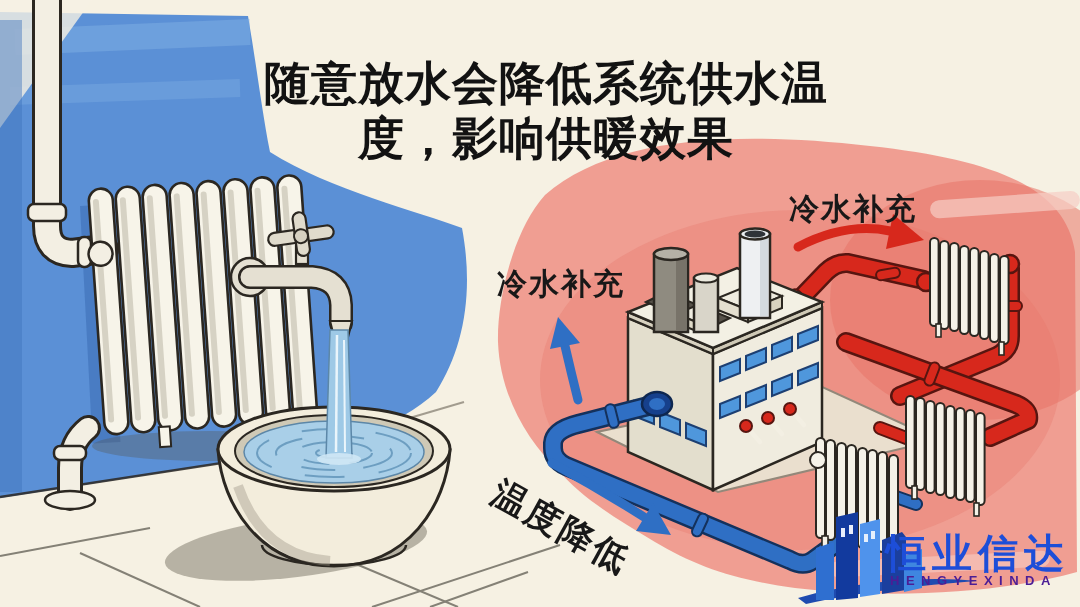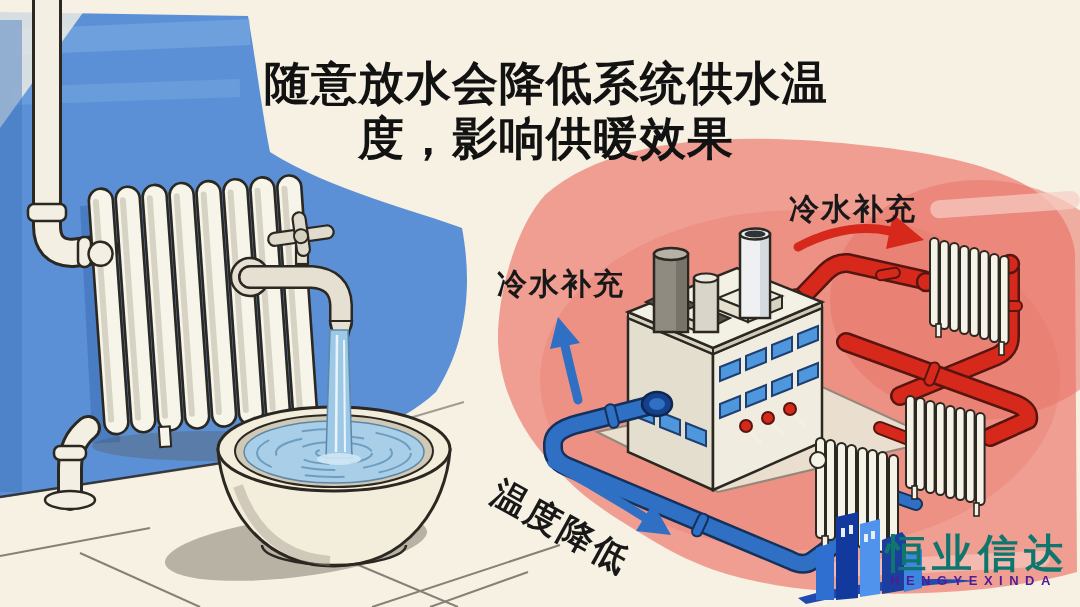--- a/index.html
+++ b/index.html
@@ -8,21 +8,21 @@
   .stage svg{position:absolute;left:0;top:0;z-index:1;}
   .txt{position:absolute;z-index:5;color:#141414;white-space:nowrap;}
   .title{left:212px;top:56px;width:668px;text-align:center;
          font-family:"Liberation Serif",serif;font-weight:900;color:#121212;
          font-size:46px;line-height:1.2;letter-spacing:1px;z-index:5;position:absolute;}
   .lbl{font-weight:700;color:#181818;}
   .lbl-cold{left:497px;top:264px;font-size:30px;letter-spacing:2px;}
   .lbl-heat{left:789px;top:189px;font-size:30px;letter-spacing:2px;}
   .lbl-temp{left:506px;top:470px;font-size:35px;letter-spacing:3px;
             transform:rotate(29deg);transform-origin:left top;}
-  .logo-cn{left:886px;top:526px;font-size:40px;font-weight:900;letter-spacing:6px;color:#0f766e;}
+  .logo-cn{left:886px;top:526px;font-size:40px;font-weight:900;letter-spacing:6px;color:#1d4ed8;}
   .logo-en{left:890px;top:573px;font-size:13px;font-weight:700;letter-spacing:6.5px;color:#4c1d95;}
 </style>
 </head>
 <body>
 
 <div class="stage">
 
 <svg width="1080" height="607" viewBox="0 0 1080 607">
 
   <g>

